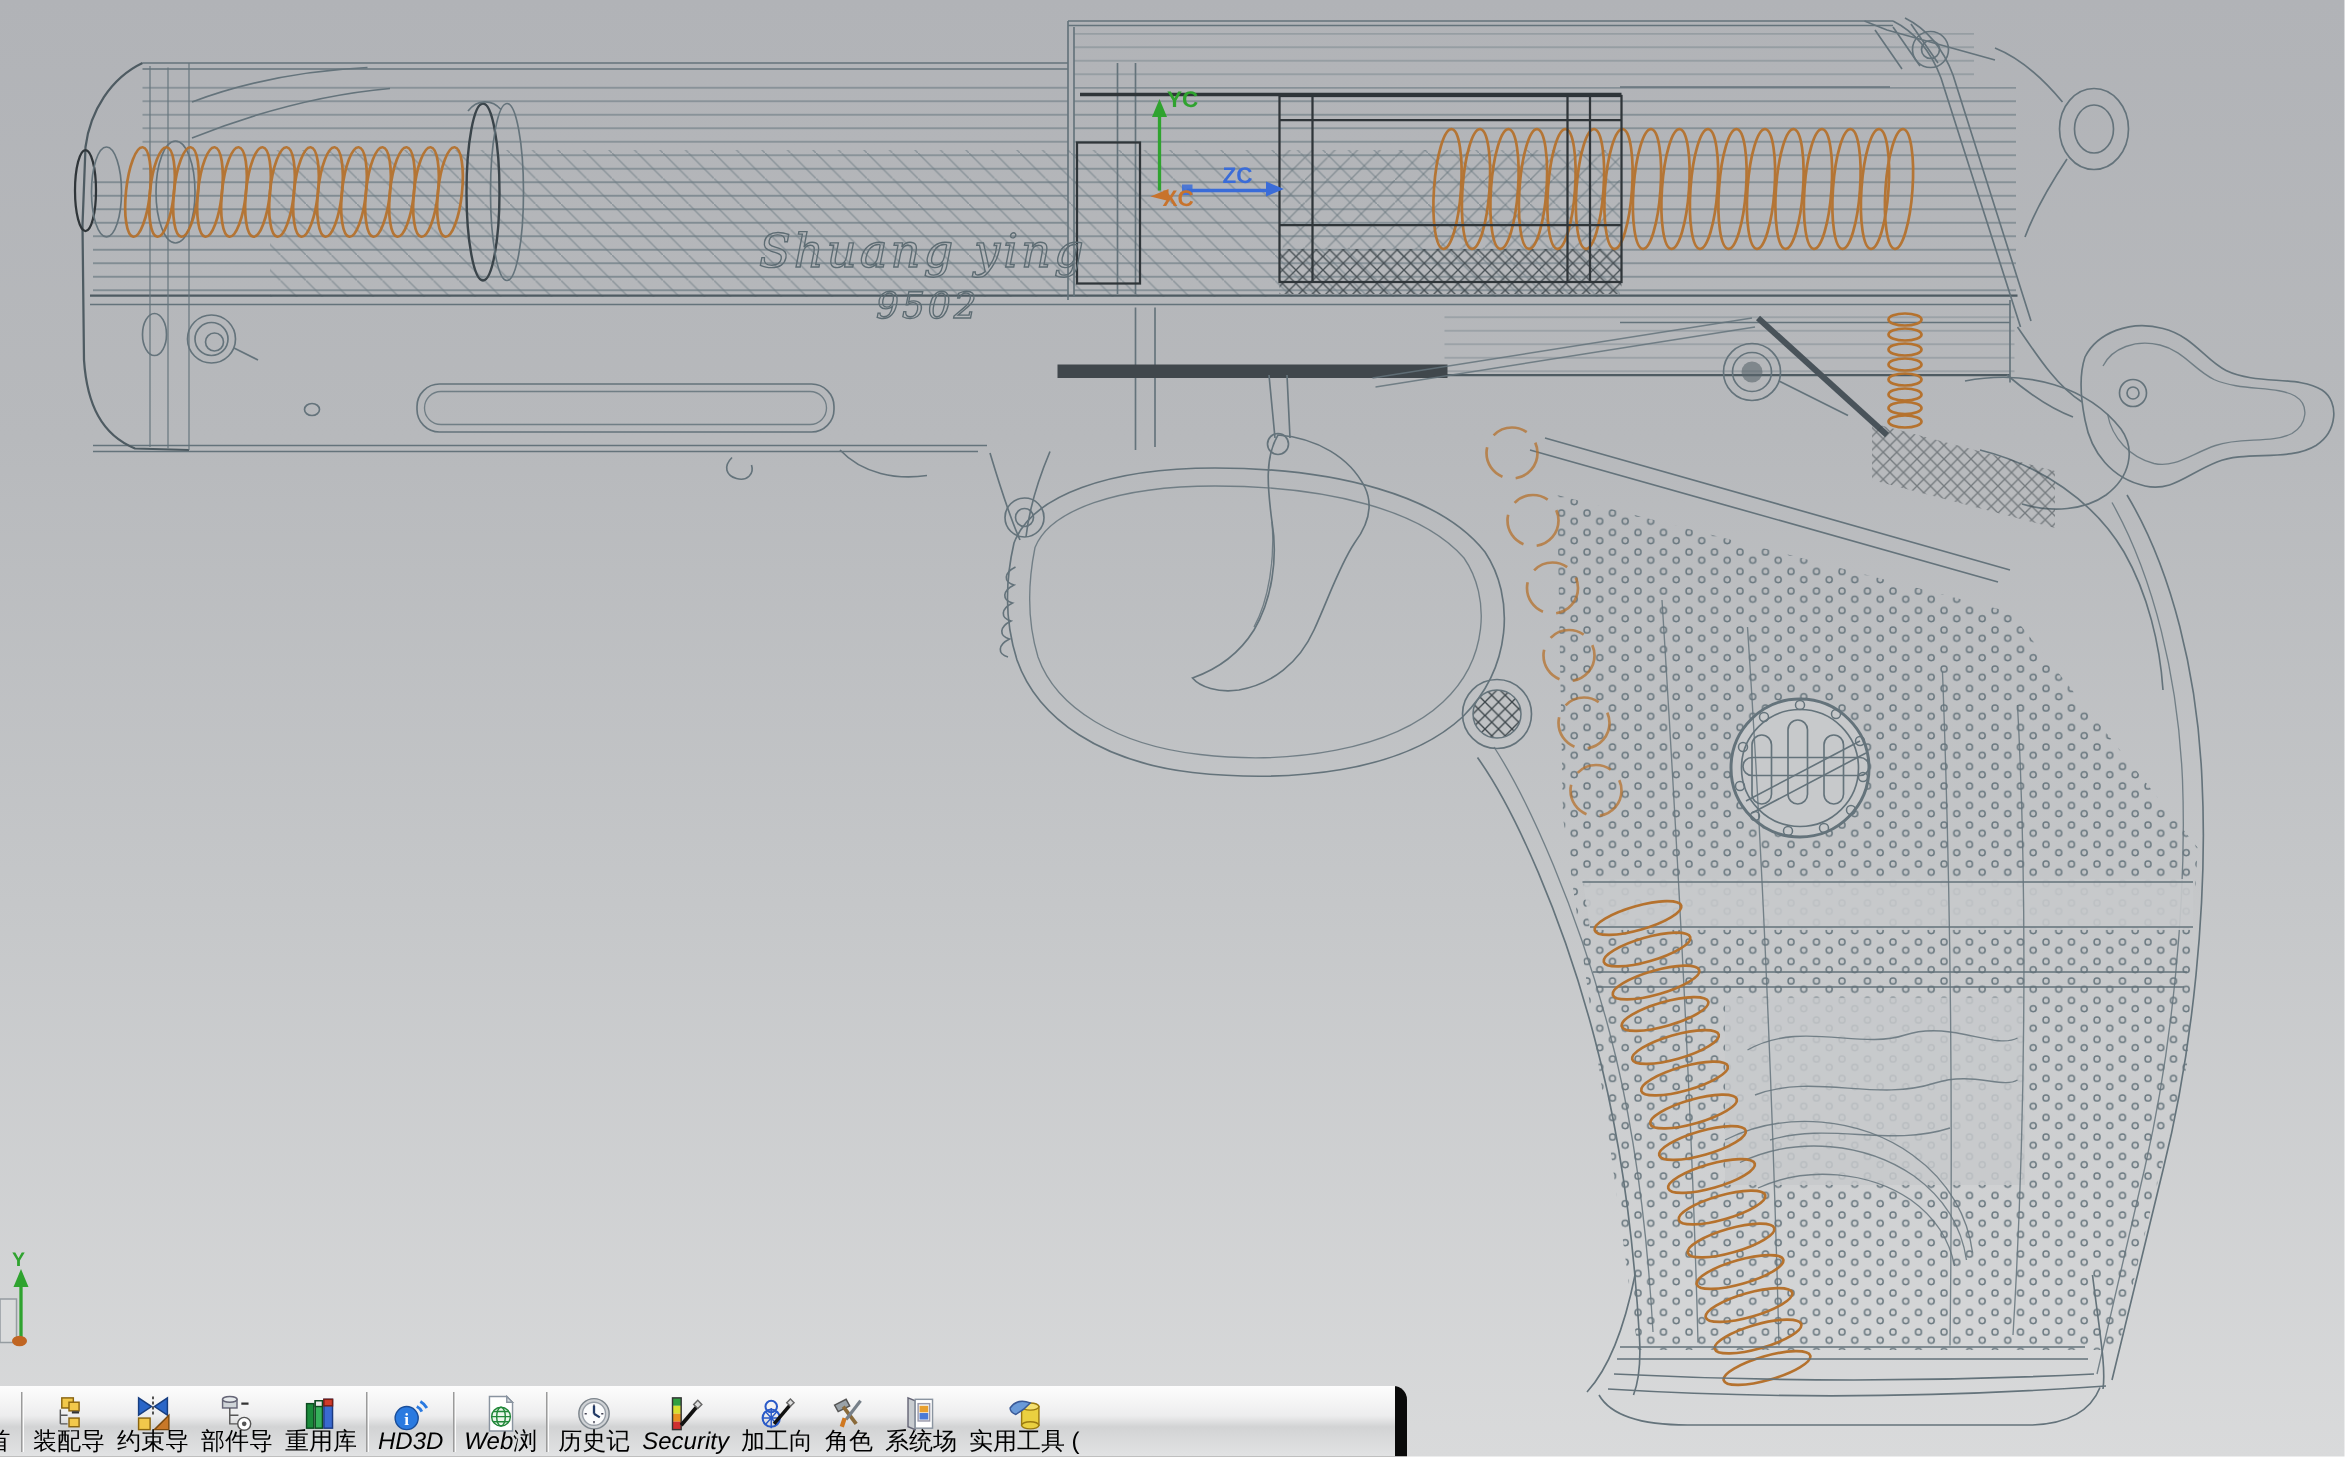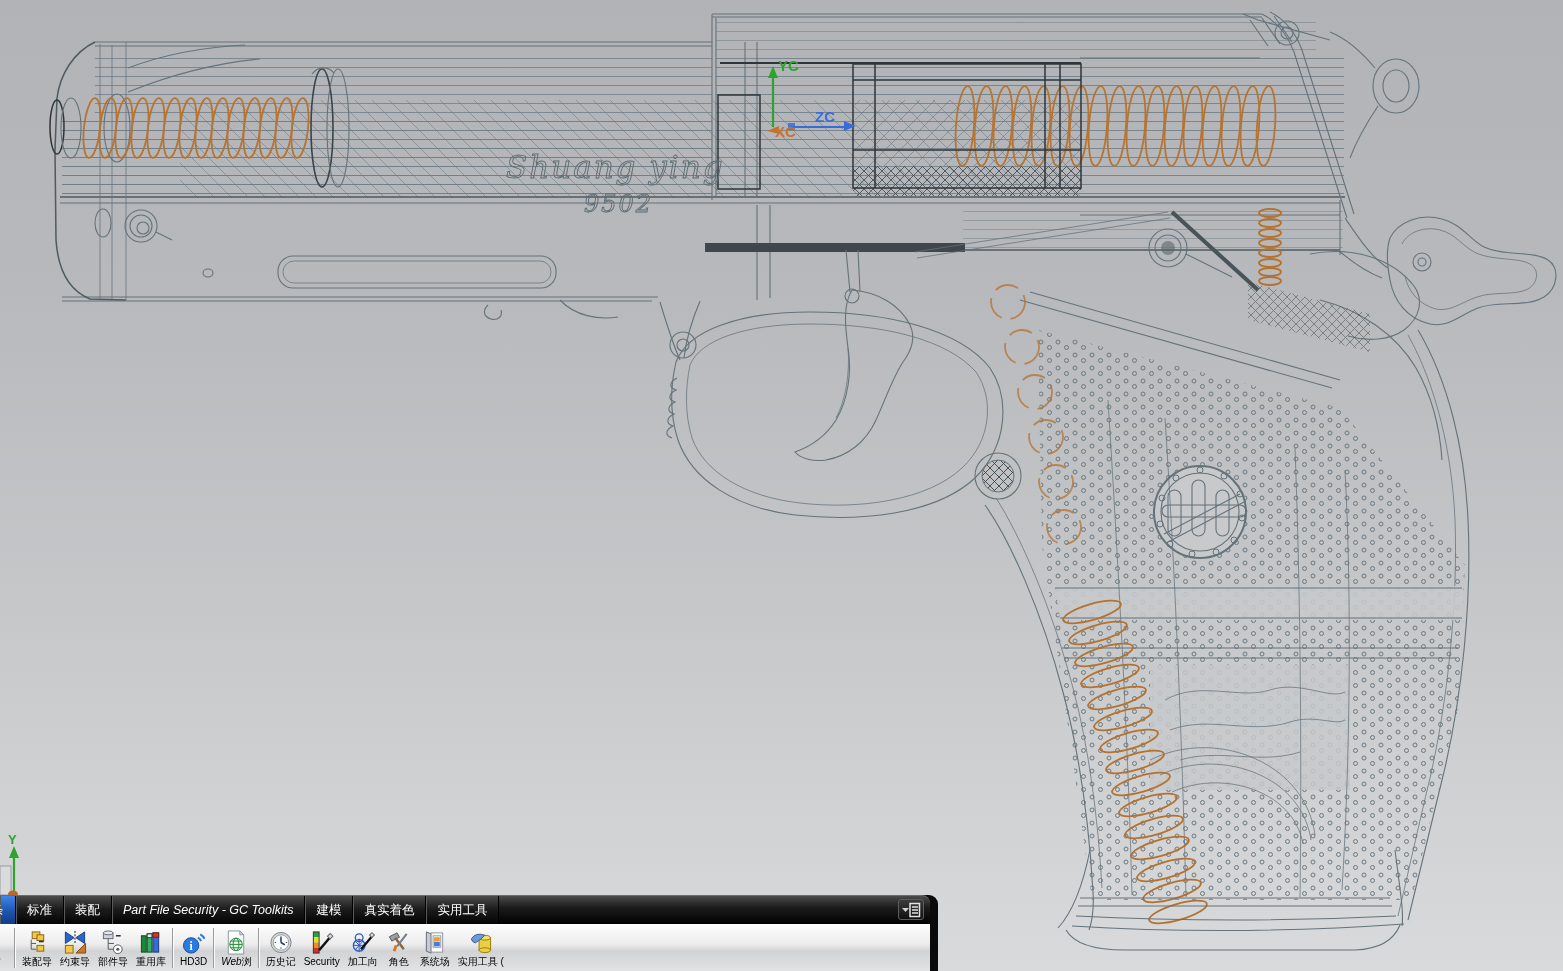--- a/index.html
+++ b/index.html
@@ -31,22 +31,22 @@
   .tab.italic{font-style:italic;}
   .tab.partial{width:15px;padding:0;overflow:hidden;background:linear-gradient(#3f86e8,#1c55b0 55%,#123c86);}
   .tab.partial span{margin-left:-9px;}
   .opt-btn{margin:3px 6px 0 auto;width:26px;height:21px;border:1px solid #5c5c5c;border-radius:3px;
     background:linear-gradient(#3c3c3c,#101010);display:flex;align-items:center;justify-content:center;padding:0;}
   .iconrow{height:46px;display:flex;align-items:stretch;
     background:linear-gradient(180deg,#fdfdfd,#ededee 42%,#d2d3d4 58%,#e2e3e4 100%);padding:1px 0 0 0;}
   .tb-item{display:flex;flex-direction:column;align-items:center;justify-content:flex-end;
     padding:1px 4px 2px 4px;white-space:nowrap;}
   .tb-item .ico{width:26px;height:25px;display:block;}
-  .tb-item .lbl{font-size:10px;color:#000;line-height:14px;}
-  .tb-item .lbl.it{}
+  .tb-item .lbl{font-size:16px;color:#000;line-height:14px;}
+  .tb-item .lbl.it{font-style:italic;}
   .tb-item.partial{width:12px;padding:1px 0 2px 0;overflow:hidden;align-items:flex-start;}
   .tb-item.partial .lbl{margin-left:-9px;}
   .vsep{width:0;border-left:1px solid #9b9b9b;border-right:1px solid #fbfbfb;margin:3px 2px;}
 </style>
 </head>
 <body>
 
 <svg id="gfx" width="1563" height="971" viewBox="0 0 1563 971">
   <defs>
     <pattern id="hl" width="8" height="9" patternUnits="userSpaceOnUse">
@@ -305,38 +305,20 @@
   <g>
     <rect x="0" y="866" width="11" height="29" fill="#dadbdc" stroke="#959ca1"></rect>
     <path d="M14,896 V856" stroke="#2fa32f" stroke-width="2.2" fill="none"></path>
     <polygon points="14,846 9,858 19,858" fill="#2fa32f"></polygon>
     <text x="8" y="844" font-family="Liberation Sans,sans-serif" font-size="13" font-weight="bold" fill="#2fa32f">Y</text>
     <ellipse cx="13" cy="894" rx="5" ry="3.5" fill="#c06522"></ellipse>
   </g>
 </svg>
 
 <div class="toolbar">
-  <div class="tabrow">
-    <div class="tab partial">
-      <span>条</span>
-      </div>
-    <div class="tab">标准</div>
-    <div class="tab">装配</div>
-    <div class="tab italic">Part File Security - GC Toolkits</div>
-    <div class="tab">建模</div>
-    <div class="tab">真实着色</div>
-    <div class="tab">实用工具</div>
-    <button class="opt-btn">
-      <svg width="20" height="16" viewBox="0 0 20 16">
-        <polygon points="1,6 8,6 4.5,10" fill="#cfcfcf"></polygon>
-        <rect x="9" y="1.5" width="9.5" height="13" fill="none" stroke="#e2e2e2" stroke-width="1.5"></rect>
-        <path d="M11,5 H17 M11,8 H17 M11,11 H17" stroke="#e2e2e2" stroke-width="1.4"></path>
-      </svg>
-    </button>
-  </div>
   <div class="iconrow">
 
     <div class="tb-item partial">
       <span class="lbl">首</span>
       </div>
     <div class="vsep"></div>
 
     <div class="tb-item">
       <svg class="ico" viewBox="0 0 26 26">
         <path d="M7,10 V20 M7,14 H12 M7,20 H12" stroke="#555" fill="none"></path>

